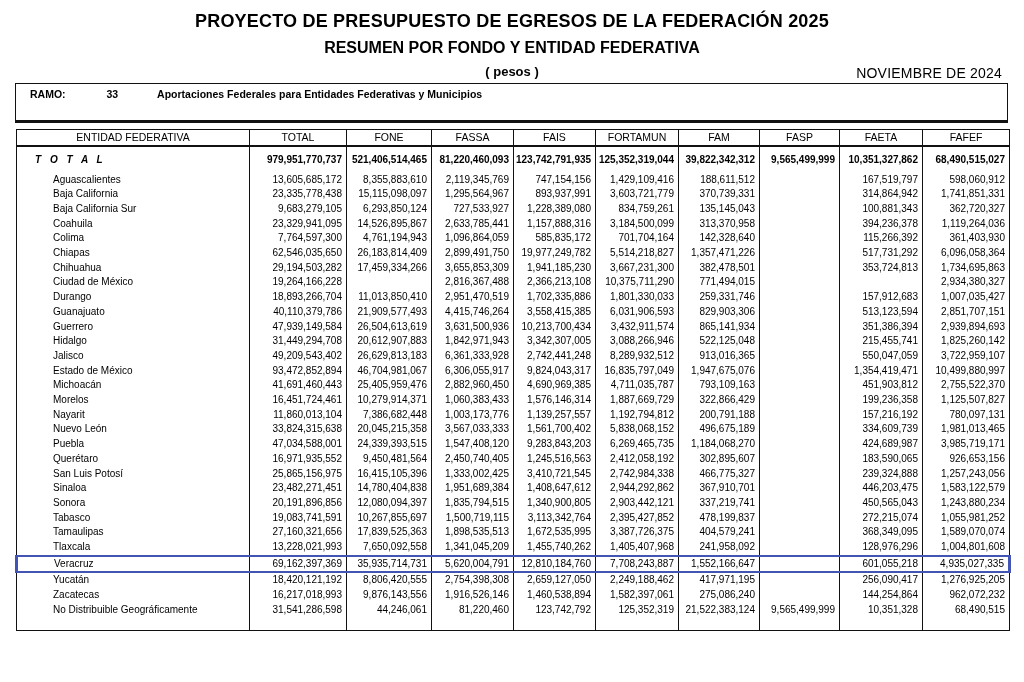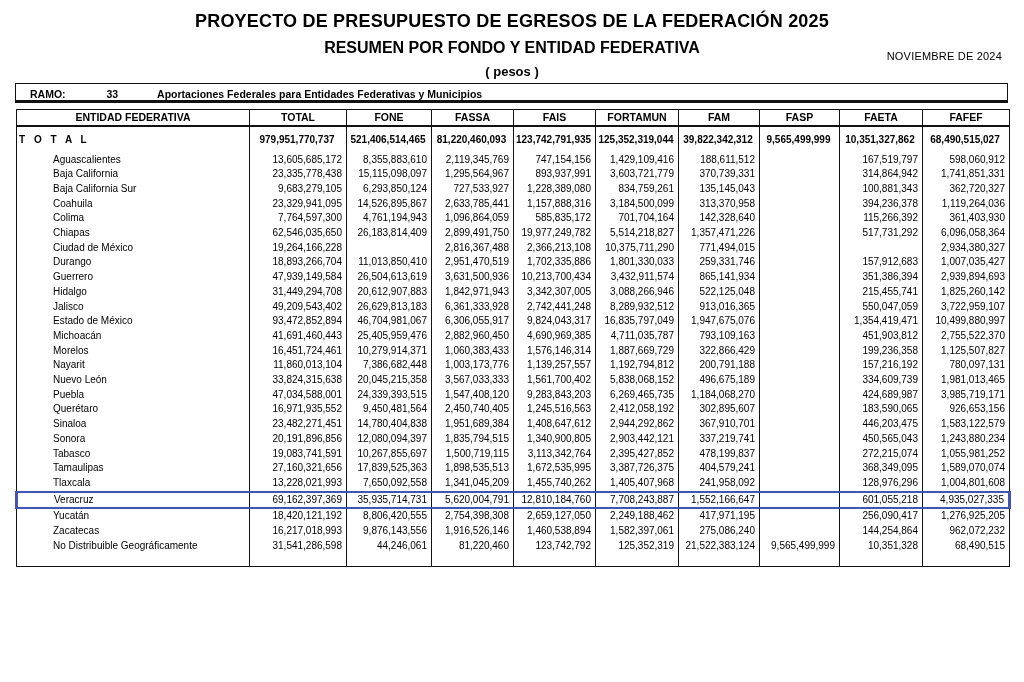--- a/index.html
+++ b/index.html
@@ -10,45 +10,45 @@
     color: #000;
     font-family: "Liberation Sans", sans-serif;
     position: relative;
     overflow: hidden;
   }
   .titles { text-align: center; padding-top: 11px; }
   .title-main { font-size: 18px; font-weight: bold; letter-spacing: 0.2px; }
   .title-sub  { font-size: 16px; font-weight: bold; margin-top: 7px; }
   .unit-label { font-size: 13px; font-weight: bold; margin-top: 7px; }
   .date-label {
-    position: absolute; top: 50px; right: 22px;
-    font-size: 11px; letter-spacing: 0.2px;
+    position: absolute; top: 65px; right: 22px;
+    font-size: 14px; letter-spacing: 0.2px;
   }
   .ramo-bar {
     margin: 4px 16px 0 15px;
     border: 1.5px solid #111;
     border-bottom: 3px solid #111;
-    padding: 4px 14px 0;
+    padding: 4px 14px 20px;
     font-size: 10.5px; font-weight: bold;
     white-space: nowrap;
   }
   .ramo-number { margin-left: 38px; }
   .ramo-name   { margin-left: 36px; }
 
   table.budget {
     margin: 6px 16px 0 15px;
     width: 993px;
     border-collapse: collapse;
     table-layout: fixed;
     border: 1.6px solid #111;
   }
   table.budget th {
     border: 1.3px solid #111;
     border-bottom: 2.6px solid #111;
-    font-weight: bold;
+    font-weight: normal;
     font-size: 10.5px;
     height: 16px;
     text-align: center;
     padding: 0 2px;
     white-space: nowrap;
     overflow: hidden;
   }
   table.budget td {
     border-left: 1.3px solid #111;
     border-right: 1.3px solid #111;
@@ -62,25 +62,25 @@
   }
   table.budget td.entity {
     text-align: left;
     padding-left: 36px;
   }
   tr.total-row td {
     font-weight: bold;
     height: 26px;
     line-height: 26px;
     vertical-align: middle;
-    text-align: center;
   }
   tr.total-row td.entity {
     letter-spacing: 3px;
-    padding-left: 2px;
+    padding-left: 18px;
+    font-style: italic;
   }
   tr.spacer-row td { height: 13px; }
   tr.highlight td {
     border-top: 2.4px solid var(--hl-color, #4355b4);
     border-bottom: 2.4px solid var(--hl-color, #4355b4);
   }
   tr.highlight td:first-child  { border-left: 3px solid var(--hl-color, #4355b4); }
   tr.highlight td:last-child   { border-right: 3px solid var(--hl-color, #4355b4); border-radius: 8px; }
 </style>
 </head>
@@ -206,20 +206,32 @@
         <td>26,183,814,409</td>
         <td>2,899,491,750</td>
         <td>19,977,249,782</td>
         <td>5,514,218,827</td>
         <td>1,357,471,226</td>
         <td></td>
         <td>517,731,292</td>
         <td>6,096,058,364</td>
       </tr>
       <tr>
+        <td class="entity">Chihuahua</td>
+        <td>29,194,503,282</td>
+        <td>17,459,334,266</td>
+        <td>3,655,853,309</td>
+        <td>1,941,185,230</td>
+        <td>3,667,231,300</td>
+        <td>382,478,501</td>
+        <td></td>
+        <td>353,724,813</td>
+        <td>1,734,695,863</td>
+      </tr>
+      <tr>
         <td class="entity">Ciudad de México</td>
         <td>19,264,166,228</td>
         <td></td>
         <td>2,816,367,488</td>
         <td>2,366,213,108</td>
         <td>10,375,711,290</td>
         <td>771,494,015</td>
         <td></td>
         <td></td>
         <td>2,934,380,327</td>
@@ -230,20 +242,32 @@
         <td>11,013,850,410</td>
         <td>2,951,470,519</td>
         <td>1,702,335,886</td>
         <td>1,801,330,033</td>
         <td>259,331,746</td>
         <td></td>
         <td>157,912,683</td>
         <td>1,007,035,427</td>
       </tr>
       <tr>
+        <td class="entity">Guanajuato</td>
+        <td>40,110,379,786</td>
+        <td>21,909,577,493</td>
+        <td>4,415,746,264</td>
+        <td>3,558,415,385</td>
+        <td>6,031,906,593</td>
+        <td>829,903,306</td>
+        <td></td>
+        <td>513,123,594</td>
+        <td>2,851,707,151</td>
+      </tr>
+      <tr>
         <td class="entity">Guerrero</td>
         <td>47,939,149,584</td>
         <td>26,504,613,619</td>
         <td>3,631,500,936</td>
         <td>10,213,700,434</td>
         <td>3,432,911,574</td>
         <td>865,141,934</td>
         <td></td>
         <td>351,386,394</td>
         <td>2,939,894,693</td>
@@ -348,20 +372,32 @@
         <td class="entity">Querétaro</td>
         <td>16,971,935,552</td>
         <td>9,450,481,564</td>
         <td>2,450,740,405</td>
         <td>1,245,516,563</td>
         <td>2,412,058,192</td>
         <td>302,895,607</td>
         <td></td>
         <td>183,590,065</td>
         <td>926,653,156</td>
+      </tr>
+      <tr>
+        <td class="entity">San Luis Potosí</td>
+        <td>25,865,156,975</td>
+        <td>16,415,105,396</td>
+        <td>1,333,002,425</td>
+        <td>3,410,721,545</td>
+        <td>2,742,984,338</td>
+        <td>466,775,327</td>
+        <td></td>
+        <td>239,324,888</td>
+        <td>1,257,243,056</td>
       </tr>
       <tr>
         <td class="entity">Sinaloa</td>
         <td>23,482,271,451</td>
         <td>14,780,404,838</td>
         <td>1,951,689,384</td>
         <td>1,408,647,612</td>
         <td>2,944,292,862</td>
         <td>367,910,701</td>
         <td></td>

